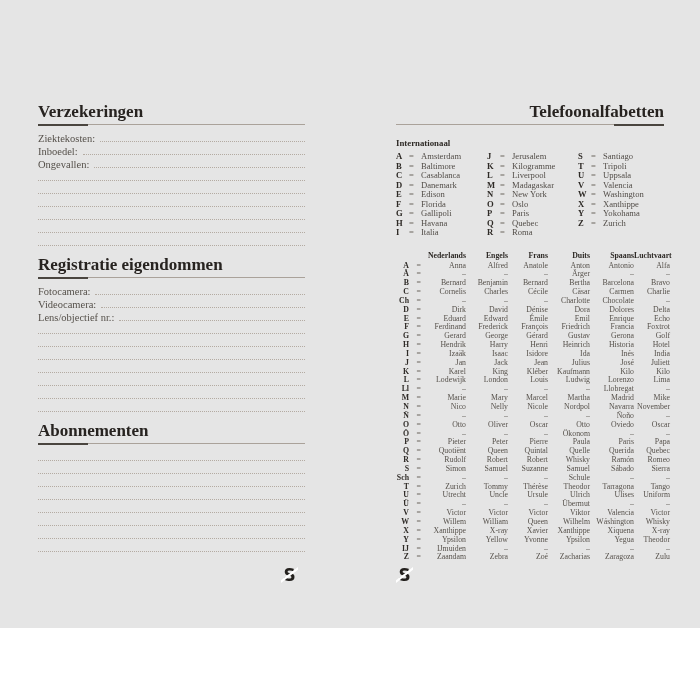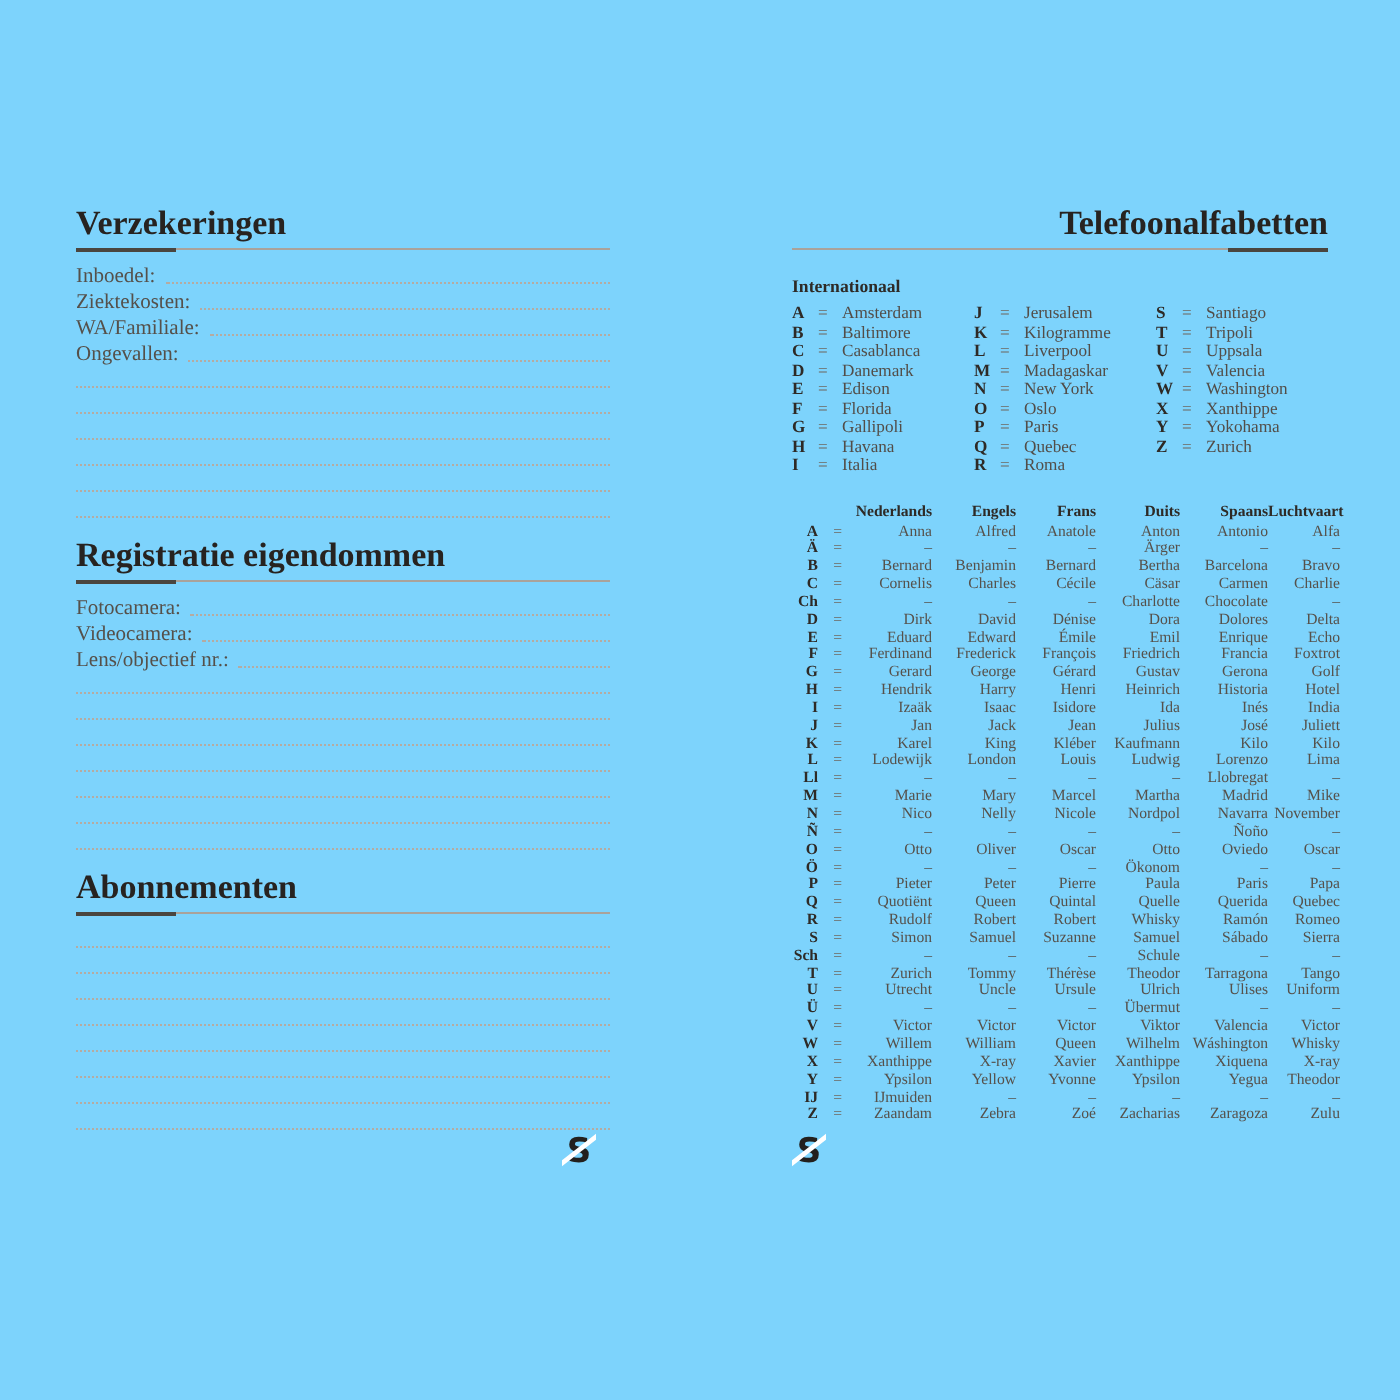--- a/index.html
+++ b/index.html
@@ -1,16 +1,16 @@
 <!DOCTYPE html>
 <html><head>
 <meta charset="utf-8">
 <style>
   html,body{margin:0;padding:0;background:#fff;}
-  .canvas{position:relative;width:700px;height:700px;background:#7dd3fc;overflow:hidden;
+  .canvas{position:relative;width:700px;height:628px;background:#e5e5e5;overflow:hidden;
           font-family:"Liberation Serif",serif;color:#55504a;}
   
   .left-page{position:absolute;left:38px;top:103px;width:267px;}
   .right-page{position:absolute;left:396px;top:103px;width:268px;}
   
   .section-title,.page-title{font-size:17px;font-weight:bold;color:#272320;line-height:18px;
           margin:0;padding-bottom:3px;border-bottom:1px solid #aaa29a;position:relative;}
   .section-title::after,.page-title::after{content:"";position:absolute;bottom:-2px;height:0;
           width:50px;border-top:2px solid #4a453f;}
   .section-title::after{left:0;}
@@ -48,29 +48,25 @@
 <body>
 
 <div class="canvas">
 
   <div class="left-page">
     <div>
         <div class="section">
           <h2 class="section-title">Verzekeringen</h2>
           <div class="rows">
             <div class="field-row">
+              <span class="field-label">Ziektekosten:</span>
+              <span class="dotted-fill"></span>
+            </div>
+            <div class="field-row">
               <span class="field-label">Inboedel:</span>
-              <span class="dotted-fill"></span>
-            </div>
-            <div class="field-row">
-              <span class="field-label">Ziektekosten:</span>
-              <span class="dotted-fill"></span>
-            </div>
-            <div class="field-row">
-              <span class="field-label">WA/Familiale:</span>
               <span class="dotted-fill"></span>
             </div>
             <div class="field-row">
               <span class="field-label">Ongevallen:</span>
               <span class="dotted-fill"></span>
             </div>
             <div class="field-row blank">
               <span class="dotted-fill"></span>
             </div>
             <div class="field-row blank">

